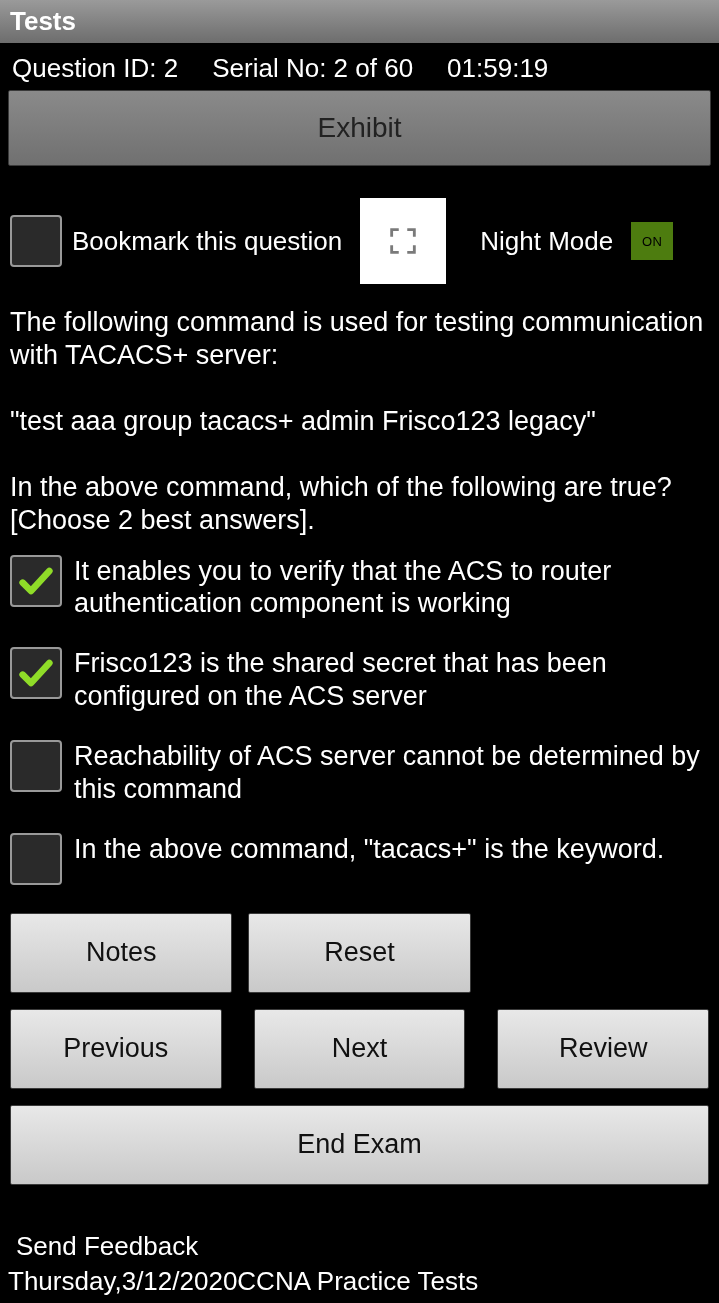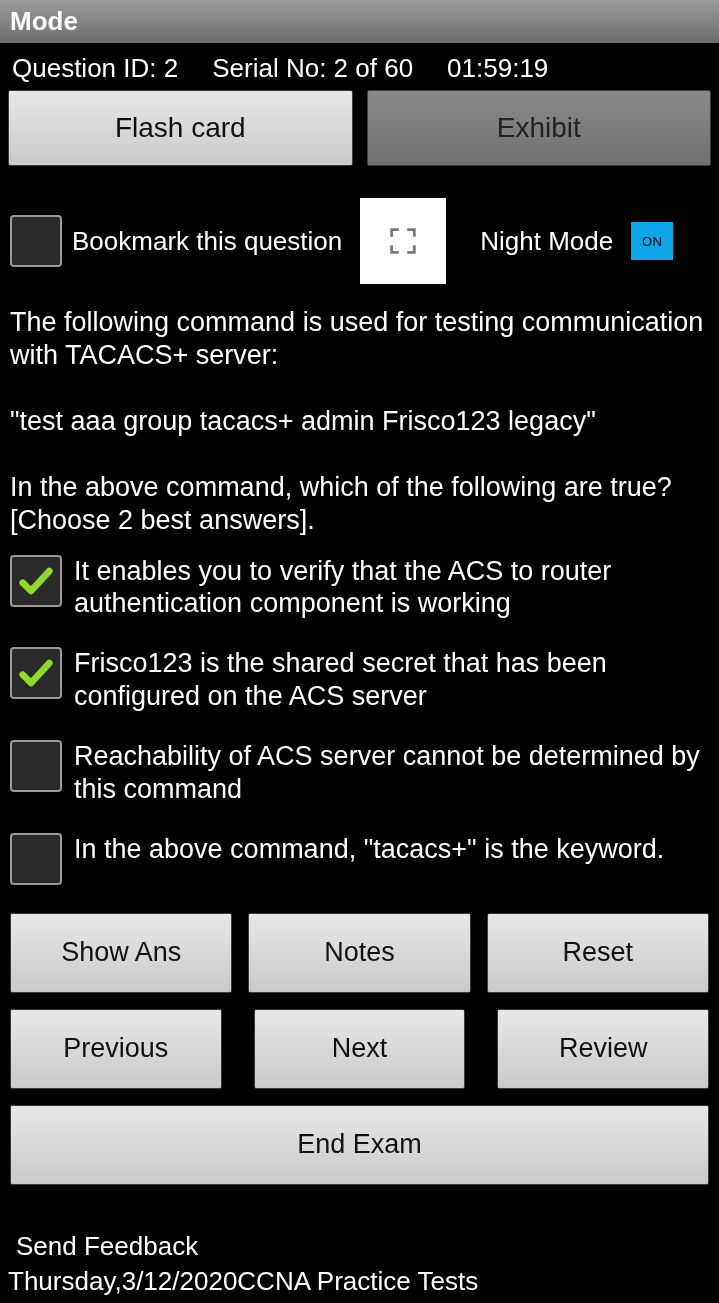--- a/index.html
+++ b/index.html
@@ -81,21 +81,21 @@
     cursor: pointer;
   }
   .fs-box svg { width: 34px; height: 34px; }
   .nm-label {
     font-size: 26px;
     margin-left: 24px;
   }
   .nm-toggle {
     width: 42px;
     height: 38px;
-    background: #0ea5e9;
+    background: #4d7c0f;
     color: #000;
     font-size: 13px;
     display: flex;
     align-items: center;
     justify-content: center;
     margin-left: 8px;
     cursor: pointer;
     letter-spacing: 0.5px;
   }
   .question-body {
@@ -144,30 +144,29 @@
   }
   .footer .date-row {
     display: flex;
     font-size: 26px;
     padding: 0 2px;
   }
 </style>
 </head>
 <body>
 
-<div class="titlebar">Mode</div>
+<div class="titlebar">Tests</div>
 
 <div class="meta-row">
   <span>Question ID: 2</span>
   <span>Serial No: 2 of 60</span>
   <span>01:59:19</span>
 </div>
 
 <div class="btn-row">
-  <div class="big-btn">Flash card</div>
   <div class="big-btn dim">Exhibit</div>
 </div>
 
 <div class="row2">
   <div class="chk"></div>
   <div class="bookmark-label">Bookmark this question</div>
   <div class="fs-box">
     <svg viewBox="0 0 24 24">
       <path fill="#7a7a7a" d="M3 3h6v2H5v4H3V3zm12 0h6v6h-2V5h-4V3zM3 15h2v4h4v2H3v-6zm16 0h2v6h-6v-2h4v-4z"></path>
     </svg>
@@ -203,21 +202,20 @@
       <div class="chk"></div>
       <div class="answer-text">Reachability of ACS server cannot be determined by this command</div>
     </div>
     <div class="answer">
       <div class="chk"></div>
       <div class="answer-text">In the above command, "tacacs+" is the keyword.</div>
     </div>
   </div>
 
 <div class="grid3">
-  <div class="big-btn">Show Ans</div>
   <div class="big-btn">Notes</div>
   <div class="big-btn">Reset</div>
 </div>
 <div class="grid3" style="margin-top:16px;gap:32px;">
   <div class="big-btn">Previous</div>
   <div class="big-btn">Next</div>
   <div class="big-btn">Review</div>
 </div>
 <div class="full">
   <div class="big-btn">End Exam</div>

